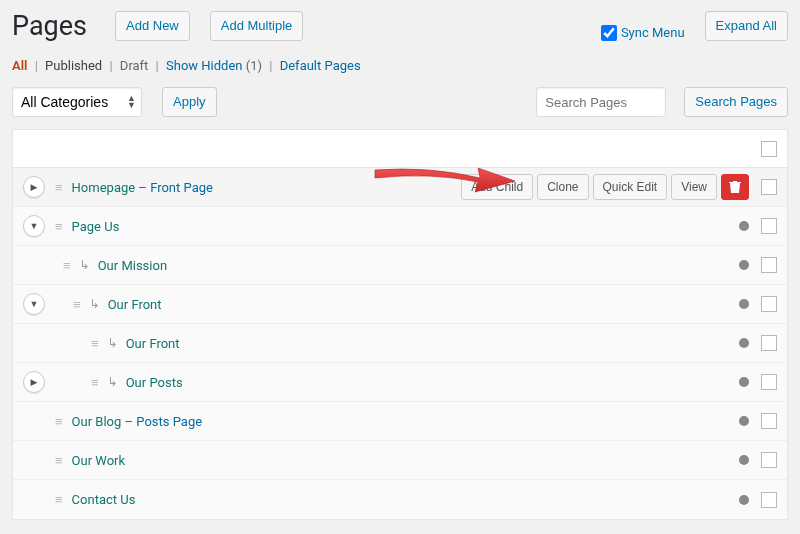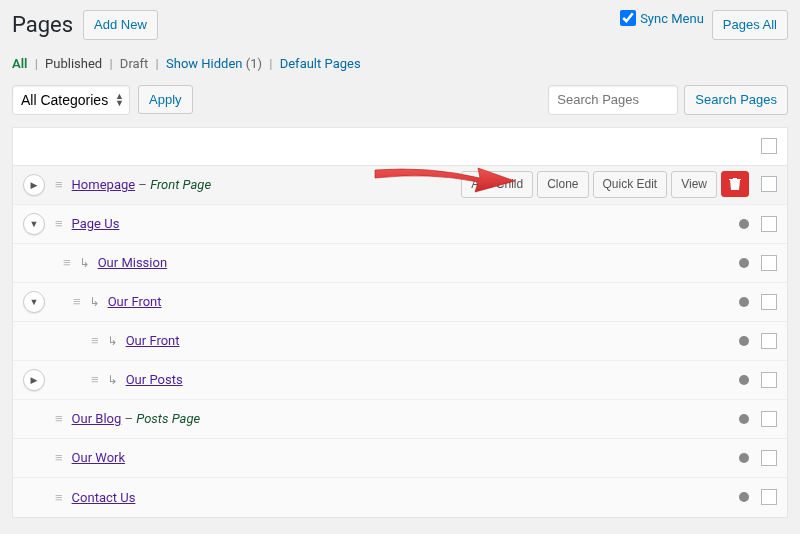--- a/index.html
+++ b/index.html
@@ -1,70 +1,71 @@
 <!DOCTYPE html>
 <html><head>
 <meta charset="utf-8">
 <style>
 * { box-sizing: border-box; margin: 0; padding: 0; }
 body { font-family: -apple-system, BlinkMacSystemFont, "Segoe UI", Roboto, sans-serif; font-size: 13px; color: #32373c; background: #f1f1f1; width: 800px; height: 534px; overflow: hidden; padding: 10px 12px; }
 .header { display: flex; align-items: center; gap: 8px; margin-bottom: 16px; }
-.page-title { font-size: 22px; font-weight: 400; color: #23282d; margin-right: 2px; }
-.btn { background: #f7f7f7; border: 1px solid #ccc; color: #0073aa; padding: 4px 10px; font-size: 13px; cursor: pointer; border-radius: 3px; line-height: 1.5; }
-.header-right { margin-left: auto; display: flex; align-items: flex-start; gap: 8px; }
+.page-title { font-size: 27px; font-weight: 400; color: #23282d; margin-right: 8px; }
+.btn { background: #f7f7f7; border: 1px solid #ccc; color: #0073aa; padding: 4px 10px; font-size: 13px; cursor: pointer; border-radius: 3px; line-height: 1.5; margin-left: 12px; }
+.header-right { margin-left: auto; display: flex; align-items: flex-end; gap: 8px; }
 .sync-label { display: flex; align-items: center; gap: 4px; color: #0073aa; font-size: 13px; }
 .filters { margin-bottom: 14px; color: #666; font-size: 13px; }
 .filters span { color: #0369a1; }
 .filters .sep { color: #999; margin: 0 4px; }
-.filters .active { color: #15803d; font-weight: 600; }
+.filters .active { color: #c2410c; font-weight: 600; }
 .toolbar { display: flex; align-items: center; gap: 8px; margin-bottom: 12px; }
 .select-wrap { position: relative; display: inline-block; }
-select { background: #fff; border: 1px solid #ddd; padding: 5px 20px 5px 8px; font-size: 14px; height: 30px; appearance: none; border-radius: 3px; box-shadow: inset 0 1px 2px rgba(0,0,0,0.07); }
+select { background: #fff; border: 1px solid #ddd; padding: 5px 32px 5px 8px; font-size: 14px; height: 30px; appearance: none; border-radius: 3px; box-shadow: inset 0 1px 2px rgba(0,0,0,0.07); }
 .select-arrows { position: absolute; right: 6px; top: 50%; transform: translateY(-50%); pointer-events: none; font-size: 9px; line-height: 7px; color: #555; }
 input[type=text] { border: 1px solid #ddd; padding: 5px 8px; font-size: 13px; height: 30px; border-radius: 3px; box-shadow: inset 0 1px 2px rgba(0,0,0,0.07); }
 .toolbar-right { margin-left: auto; display: flex; gap: 6px; }
 .search-input { width: 130px; }
 .tree { background: #fff; border: 1px solid #e5e5e5; }
 .tree-header { height: 38px; border-bottom: 1px solid #e5e5e5; display: flex; align-items: center; padding: 0 10px; }
 .tree-header .chk { margin-left: auto; }
 .row { display: flex; align-items: center; height: 39px; border-bottom: 1px solid #eee; padding: 0 10px; background: #fafafa; }
 .row.highlighted { background: #f5f5f5; }
 .row:last-child { border-bottom: none; }
 .toggle { width: 22px; height: 22px; border-radius: 50%; background: #fff; border: 1px solid #ccc; display: flex; align-items: center; justify-content: center; font-size: 9px; color: #555; cursor: pointer; box-shadow: 0 1px 1px rgba(0,0,0,0.08); flex-shrink: 0; }
 .toggle-spacer { width: 22px; flex-shrink: 0; }
 .drag-handle { color: #bbb; margin: 0 10px; cursor: grab; font-size: 13px; letter-spacing: -1px; flex-shrink: 0; }
 .indent-arrow { color: #999; margin-right: 8px; font-size: 12px; }
-.page-link { color: #4c1d95; font-size: 13px; cursor: pointer; text-decoration: underline; }
-.page-suffix { color: #14532d; font-style: italic; }
+.page-link { color: #0f766e; font-size: 13px; cursor: pointer; }
+.page-suffix { color: #0369a1; }
 .page-dash { color: #555; }
 .row-actions { margin-left: auto; display: flex; align-items: center; gap: 0; }
 .action-btn { background: #f7f7f7; border: 1px solid #ccc; color: #555; padding: 4px 9px; font-size: 12px; cursor: pointer; border-radius: 3px; margin-left: 4px; line-height: 1.4; }
 .trash-btn { background: #dc3232; border: 1px solid #dc3232; color: #fff; width: 28px; height: 26px; display: flex; align-items: center; justify-content: center; border-radius: 3px; margin-left: 4px; cursor: pointer; }
 .status-dot { width: 10px; height: 10px; border-radius: 50%; background: #888; margin-left: auto; margin-right: 12px; flex-shrink: 0; }
 .chk { width: 16px; height: 16px; border: 1px solid #b4b9be; background: #fff; cursor: pointer; flex-shrink: 0; }
 input[type=checkbox] { width: 16px; height: 16px; cursor: pointer; }
 .indent-1 { margin-left: 18px; }
 .indent-2 { margin-left: 36px; }
 .arrow-annotation { position: absolute; pointer-events: none; z-index: 100; }
 .container { position: relative; }
 </style>
 </head>
 <body>
 
 <div class="container">
 
 <div class="header">
   <h1 class="page-title">Pages</h1>
   <button class="btn">Add New</button>
+  <button class="btn">Add Multiple</button>
   <div class="header-right">
     <label class="sync-label">
       <input type="checkbox" checked="" style="">
       <span>Sync Menu</span>
     </label>
-    <button class="btn">Pages All</button>
+    <button class="btn">Expand All</button>
   </div>
 </div>
 
 <div class="filters">
   <span class="active">All</span>
   <span class="sep">|</span>
   <span style="color:#404040">Published</span>
   <span class="sep">|</span>
   <span style="color:#666">Draft</span>
   <span class="sep">|</span>

